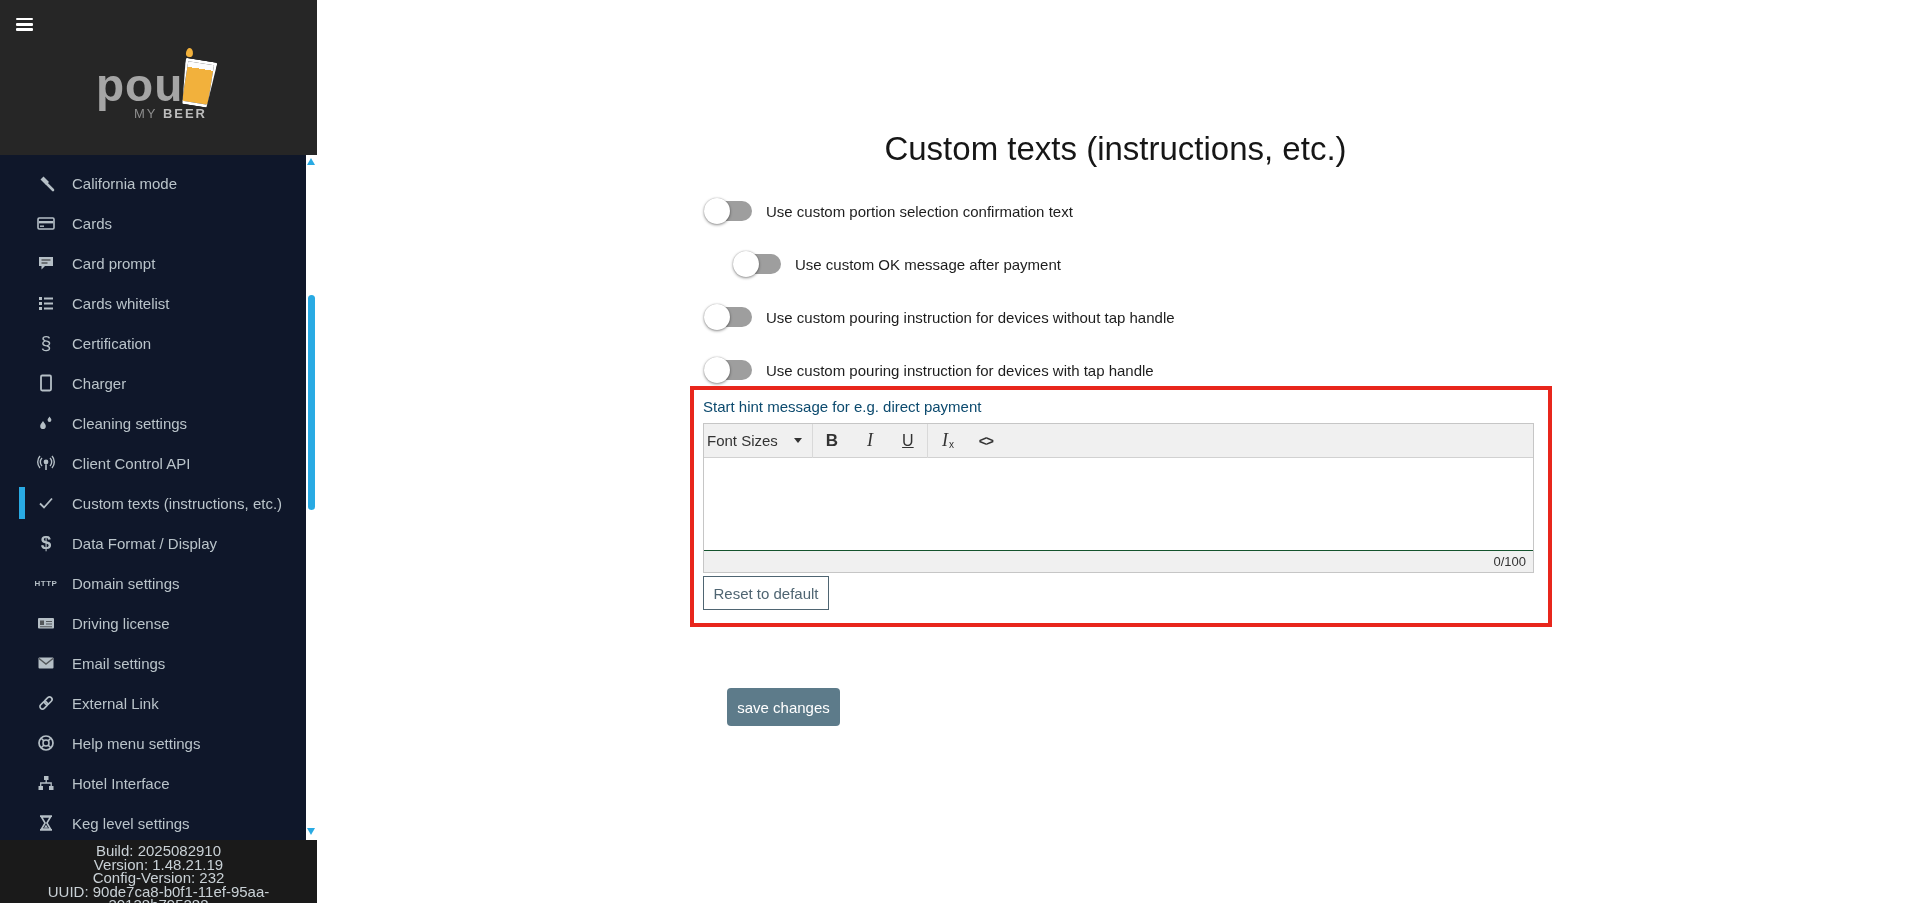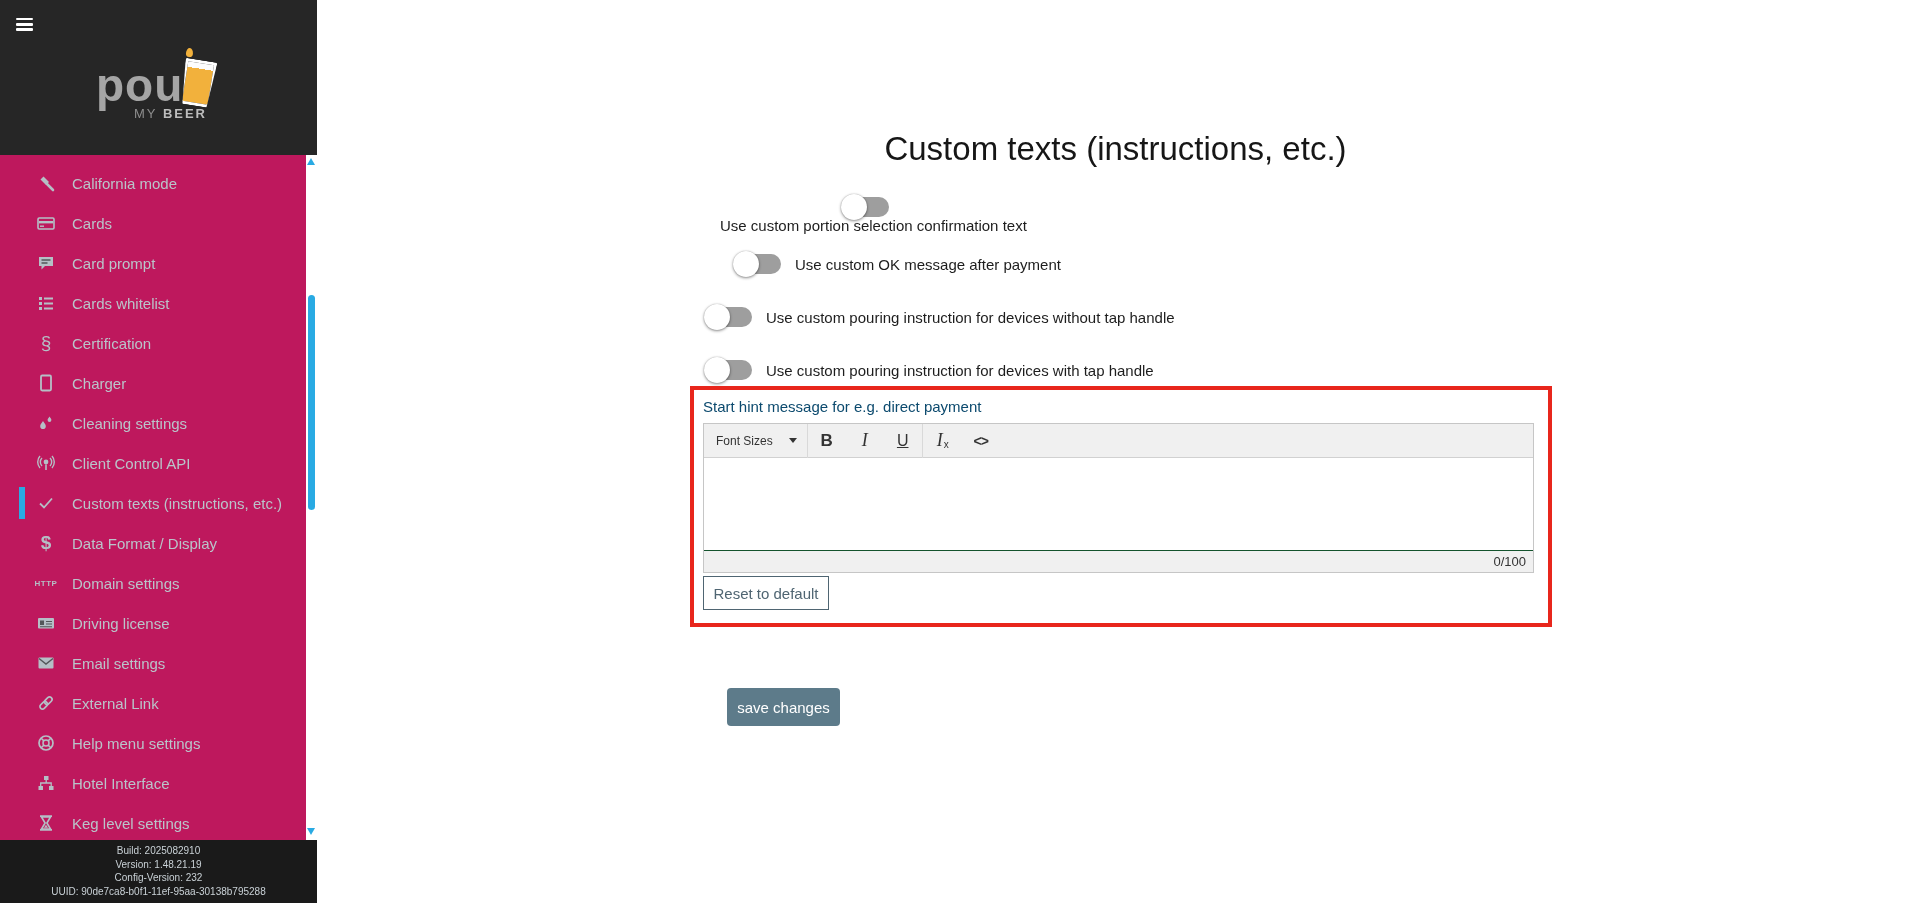--- a/index.html
+++ b/index.html
@@ -28,42 +28,42 @@
   .logo .sub b{color:#bdbdbd;}
   .glass{position:absolute;left:96px;top:14px;width:26px;height:40px;transform:rotate(9deg);
          background:linear-gradient(#fdfdfd 0 14%,#f2b13c 14%);
          border:3px solid #fff;border-radius:2px 2px 5px 5px;
          clip-path:polygon(0 0,100% 0,88% 100%,12% 100%);}
   .drop{position:absolute;left:100px;top:2px;width:7px;height:9px;background:#f2b13c;
         border-radius:50% 50% 50% 50%/60% 60% 40% 40%;transform:rotate(4deg);}
   .glasswrap{position:absolute;left:86px;top:46px;width:50px;height:64px;}
 
   
-  .sidebar{position:absolute;left:0;top:155px;width:317px;height:725px;background:#be185d;}
+  .sidebar{position:absolute;left:0;top:155px;width:317px;height:725px;background:#0f172a;}
   .menu{position:absolute;left:0;top:0;width:306px;padding-top:8px;}
   .mi{position:relative;height:40px;display:flex;align-items:center;cursor:pointer;}
   .mi-ico{width:26px;margin-left:33px;display:flex;justify-content:center;align-items:center;
           color:#b5bfc6;font-size:18px;}
   .mi-ico svg{display:block;}
   .mi-ico .http{font-size:8px;font-weight:bold;letter-spacing:.5px;color:#b5bfc6;}
   .mi-label{margin-left:13px;font-size:15px;color:#bac4ca;white-space:nowrap;}
   .active-bar{position:absolute;left:19px;top:4px;width:6px;height:32px;background:#29aae3;}
 
   
   .sb-scroll{position:absolute;left:306px;top:0;width:11px;height:685px;background:#fff;}
   .sb-arrow{position:absolute;left:1px;width:9px;height:9px;cursor:pointer;}
   .sb-arrow.up{top:3px;}  .sb-arrow.down{bottom:3px;}
   .sb-arrow i{display:block;width:0;height:0;border-left:4.5px solid transparent;border-right:4.5px solid transparent;}
   .sb-arrow.up i{border-bottom:7px solid #29aae3;}
   .sb-arrow.down i{border-top:7px solid #29aae3;}
   .sb-thumb{position:absolute;left:2px;top:140px;width:7px;height:215px;background:#29aae3;border-radius:4px;cursor:grab;}
 
   
   .sb-footer{position:absolute;left:0;top:840px;width:317px;height:63px;background:#1a1a1a;
-             color:#c9d1d6;font-size:10px;text-align:center;padding-top:4px;box-sizing:border-box;line-height:13.5px;}
+             color:#c9d1d6;font-size:15px;text-align:center;padding-top:4px;box-sizing:border-box;line-height:13.5px;}
 
   
   .main{position:absolute;left:317px;top:49px;width:1597px;height:854px;background:#fff;}
   .page-title{position:absolute;left:0;top:81px;width:1597px;text-align:center;
               font-size:33px;color:#161616;}
 
   .trow{position:absolute;height:28px;display:flex;align-items:center;}
   .toggle{position:relative;width:46px;height:20px;background:#9e9e9e;border-radius:10px;
           display:inline-block;cursor:pointer;flex:0 0 auto;}
   .knob{position:absolute;left:-2px;top:-3px;width:26px;height:26px;background:#fff;border-radius:50%;
@@ -72,21 +72,21 @@
 
   
   .redbox{position:absolute;left:373px;top:337px;width:854px;height:233px;
           border:4px solid #e8261c;}
   .hint-label{position:absolute;left:9px;top:8px;font-size:15px;color:#0c4a6e;}
   .editor{position:absolute;left:9px;top:33px;width:831px;height:150px;border:1px solid #c6c6c6;
           box-sizing:border-box;background:#fff;}
   .tmce-toolbar{position:absolute;left:0;top:0;width:100%;height:34px;background:#f0f0f0;
                 border-bottom:1px solid #d1d1d1;display:flex;align-items:center;box-sizing:border-box;}
   .tb-btn{height:34px;display:flex;align-items:center;justify-content:center;color:#333;cursor:pointer;}
-  .tb-fontsizes{padding:0 10px 0 12px;font-size:12px;gap:8px;}
+  .tb-fontsizes{padding:0 10px 0 3px;font-size:15px;gap:8px;}
   .tb-caret{width:0;height:0;border-left:4px solid transparent;border-right:4px solid transparent;
             border-top:5px solid #333;margin-left:8px;}
   .tb-sep{width:1px;height:34px;background:#d9d9d9;}
   .tb-b{width:38px;font-weight:bold;font-size:17px;}
   .tb-i{width:38px;font-family:"Liberation Serif",serif;font-style:italic;font-size:18px;}
   .tb-u{width:38px;font-size:16px;text-decoration:underline;}
   .tb-clear{width:40px;font-family:"Liberation Serif",serif;font-style:italic;font-size:18px;}
   .tb-clear .sub-x{font-size:10px;font-style:normal;margin-left:1px;margin-top:8px;font-family:"Liberation Sans",sans-serif;}
   .tb-code{width:36px;font-size:14px;font-weight:bold;letter-spacing:-1px;}
   .tmce-body{position:absolute;left:0;top:34px;width:100%;height:92px;background:#fff;outline:none;
@@ -314,21 +314,21 @@
   <div class="sb-footer">
     <div>Build: 2025082910</div>
     <div>Version: 1.48.21.19</div>
     <div>Config-Version: 232</div>
     <div>UUID: 90de7ca8-b0f1-11ef-95aa-30138b795288</div>
   </div>
 
   <div class="main">
     <div class="page-title">Custom texts (instructions, etc.)</div>
 
-    <div class="trow" style="left:389px;top:148px;flex-direction:column;">
+    <div class="trow" style="left:389px;top:148px;">
       <span class="toggle">
           <span class="knob"></span>
         </span>
       <span class="tlabel">Use custom portion selection confirmation text</span>
     </div>
 
     <div class="trow" style="left:389px;top:201px;padding-left:29px;">
       <span class="toggle">
           <span class="knob"></span>
         </span>

